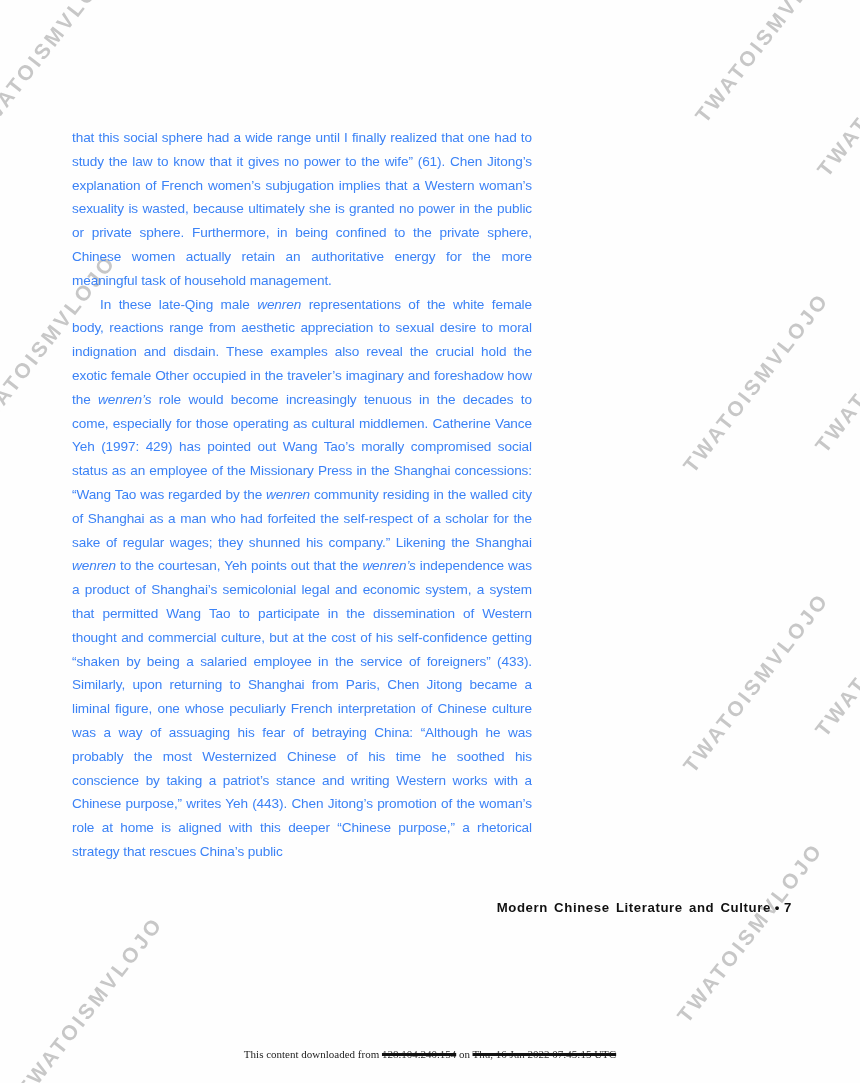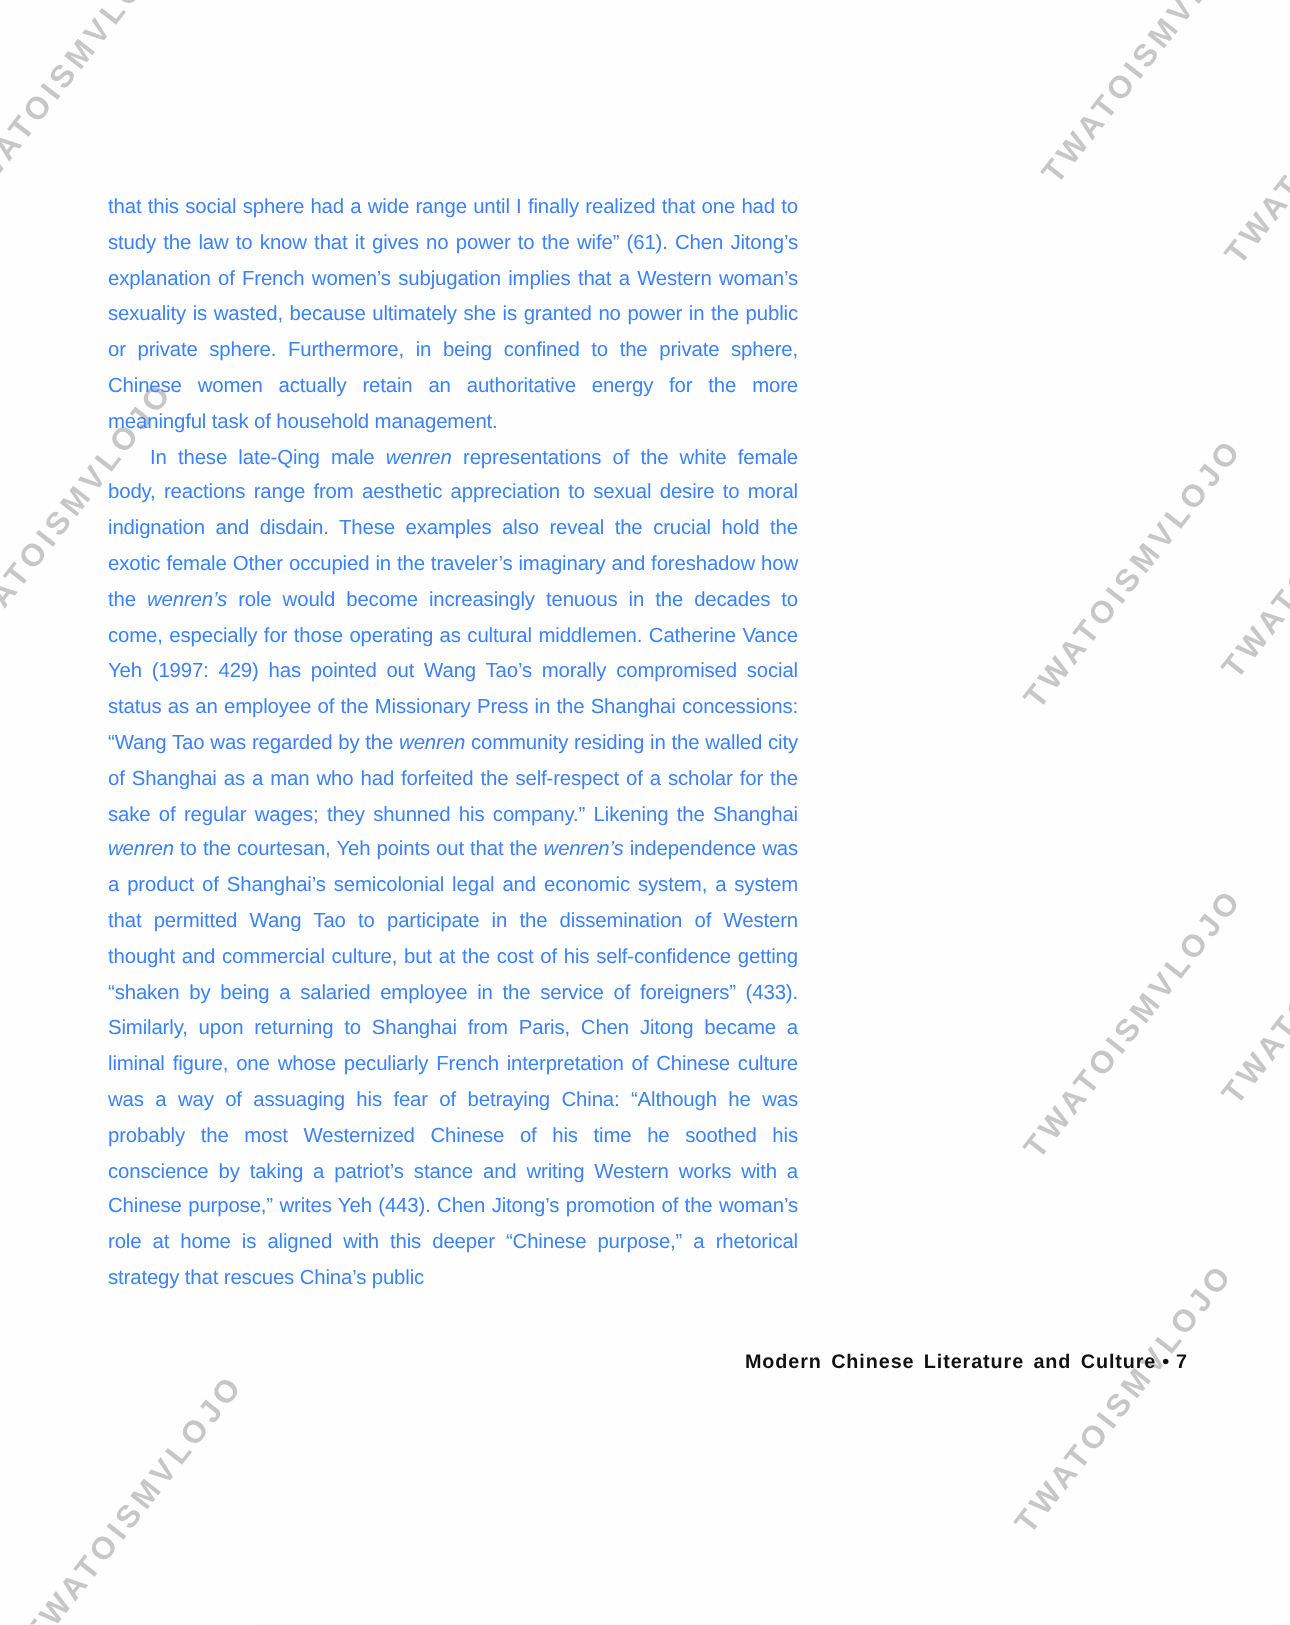--- a/index.html
+++ b/index.html
@@ -105,14 +105,17 @@
 
   <div id="text-block">
     <p><span>that this social sphere had a wide range until I finally realized that one had to study the law to know that it gives no power to the wife” (61). Chen Jitong’s explanation of French women’s subjugation implies that a Western woman’s sexuality is wasted, because ultimately she is granted no power in the public or private sphere. Furthermore, in being confined to the private sphere, Chinese women actually retain an authoritative energy for the more meaningful task of household management.</span></p>
     <p class="indent"><span>In these late-Qing male </span><span class="it">wenren</span><span> representations of the white female body, reactions range from aesthetic appreciation to sexual desire to moral indignation and disdain. These examples also reveal the crucial hold the exotic female Other occupied in the traveler’s imaginary and foreshadow how the </span><span class="it">wenren’s</span><span> role would become increasingly tenuous in the decades to come, especially for those operating as cultural middlemen. Catherine Vance Yeh (1997: 429) has pointed out Wang Tao’s morally compromised social status as an employee of the Missionary Press in the Shanghai concessions: “Wang Tao was regarded by the </span><span class="it">wenren</span><span> community residing in the walled city of Shanghai as a man who had forfeited the self-respect of a scholar for the sake of regular wages; they shunned his company.” Likening the Shanghai </span><span class="it">wenren</span><span> to the courtesan, Yeh points out that the </span><span class="it">wenren’s</span><span> independence was a product of Shanghai’s semicolonial legal and economic system, a system that permitted Wang Tao to participate in the dissemination of Western thought and commercial culture, but at the cost of his self-confidence getting “shaken by being a salaried employee in the service of foreigners” (433). Similarly, upon returning to Shanghai from Paris, Chen Jitong became a liminal figure, one whose peculiarly French interpretation of Chinese culture was a way of assuaging his fear of betraying China: “Although he was probably the most Westernized Chinese of his time he soothed his conscience by taking a patriot’s stance and writing Western works with a Chinese purpose,” writes Yeh (443). Chen Jitong’s promotion of the woman’s role at home is aligned with this deeper “Chinese purpose,” a rhetorical strategy that rescues China’s public</span></p>
   </div>
 
   <div id="running-footer">
     <span>Modern Chinese Literature and Culture</span><span class="bullet">•</span><span class="pgnum">7</span>
   </div>
 
+  <div class="jstor-line" id="jstor-line1">
+    <span>This content downloaded from </span><span class="redact">128.104.240.154</span><span> on </span><span class="redact">Thu, 16 Jun 2022 07:45:15 UTC</span>
+  </div>
 
 </div>
 
 </body></html>

